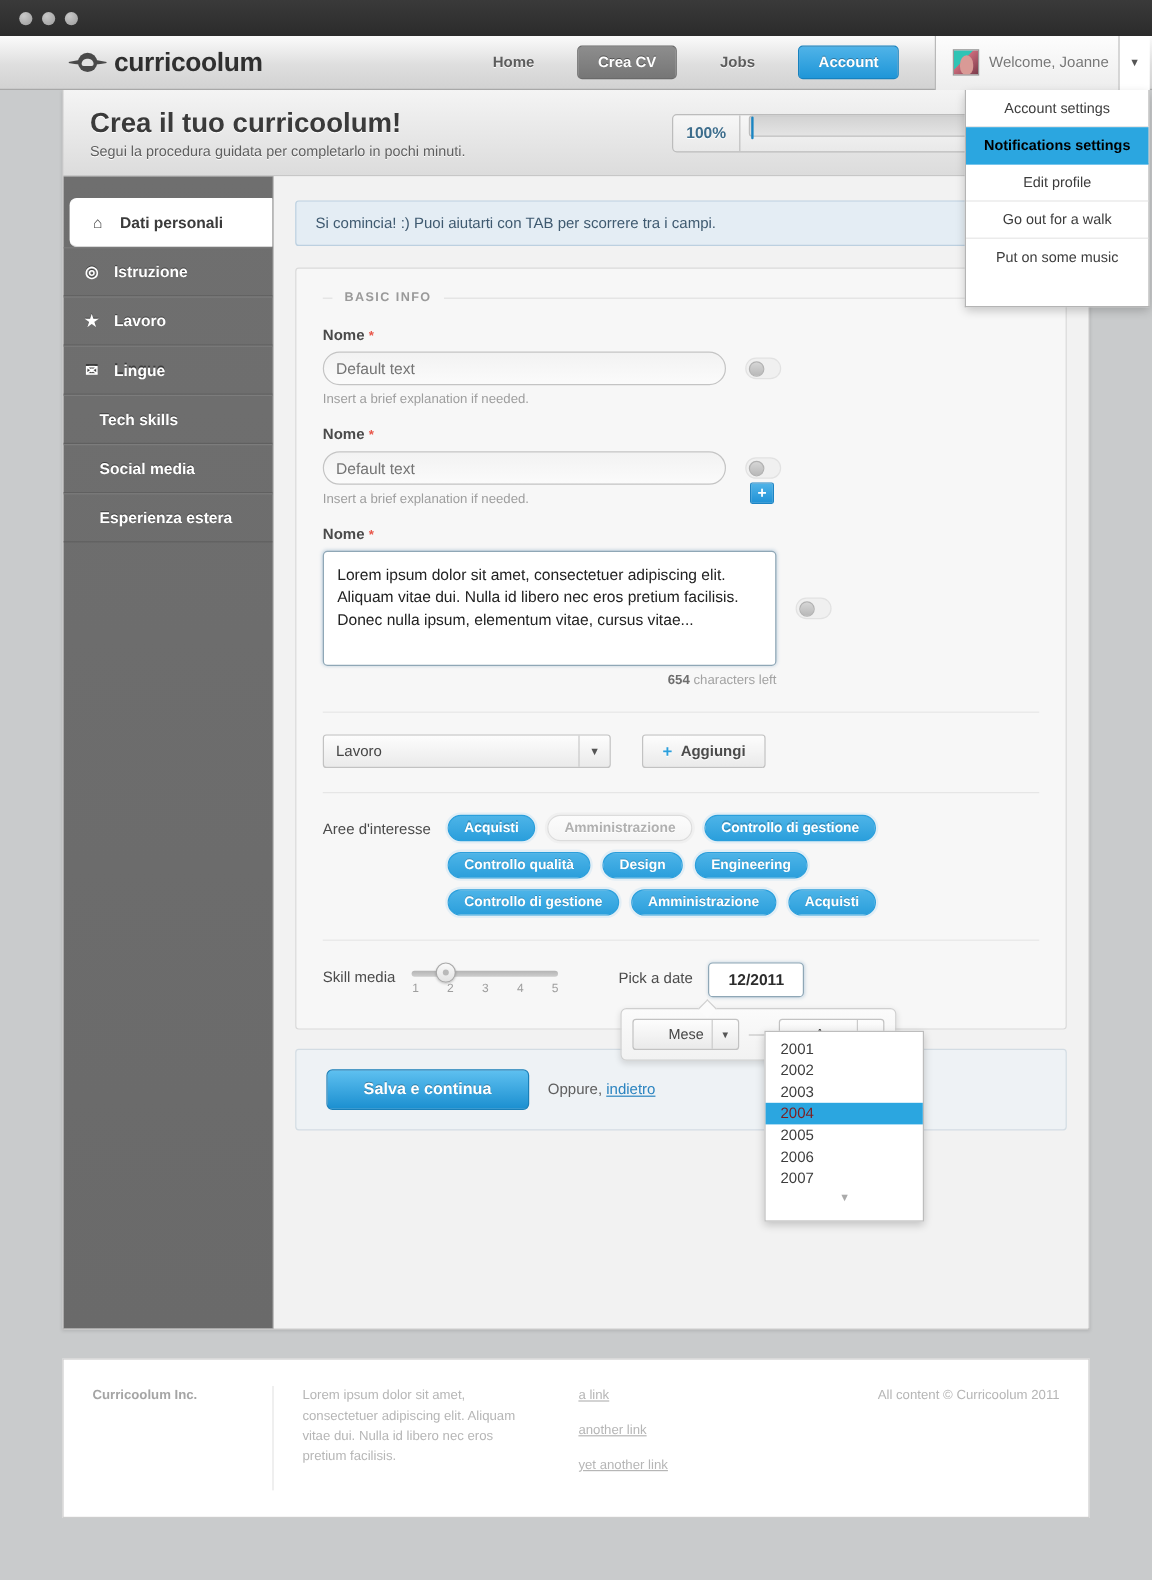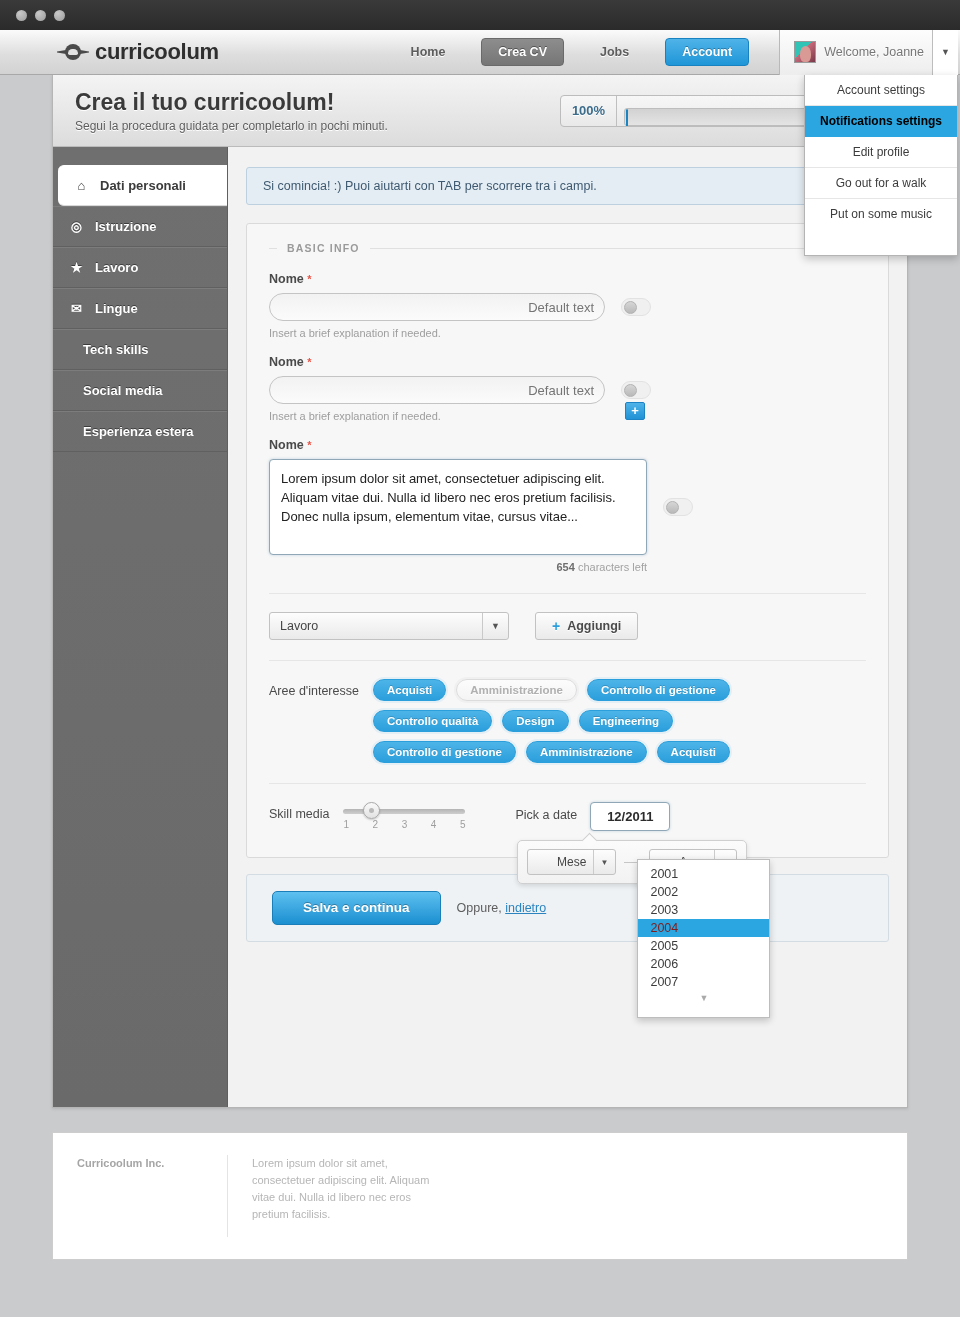--- a/index.html
+++ b/index.html
@@ -66,21 +66,21 @@
   .dd-item:last-child { border-bottom: none; }
 
   
   .page { padding: 0 52px; }
   .card { background: #fff; border: 1px solid #b5b5b5; border-top: none;
     box-shadow: 0 1px 3px rgba(0,0,0,.12); }
   .card-header { height: 72px; background: linear-gradient(#f4f4f4,#dcdcdc);
     border-bottom: 1px solid #bbb; display: flex; align-items: center; padding: 0 22px; }
   .ch-title { font-size: 23px; font-weight: bold; color: #3a3a3a; text-shadow: 0 1px 0 #fff; }
   .ch-sub { font-size: 12px; color: #5e5e5e; margin-top: 3px; text-shadow: 0 1px 0 #fff; }
-  .progress-wrap { margin-left: auto; display: flex; align-items: flex-end;
+  .progress-wrap { margin-left: auto; display: flex; align-items: flex-start;
     border: 1px solid #bcbcbc; border-radius: 4px; background: linear-gradient(#f7f7f7,#e9e9e9);
     height: 32px; width: 325px; overflow: hidden; }
   .pct { width: 56px; text-align: center; font-size: 13px; font-weight: bold; color: #3d6d8c;
     text-shadow: 0 1px 0 #fff; border-right: 1px solid #bfbfbf; line-height: 30px; }
   .bar-track { flex: 1; height: 18px; margin: 0 7px; border-radius: 3px;
     background: linear-gradient(#d2d2d2,#e4e4e4); border: 1px solid #bdbdbd; padding: 1px; }
   .bar-fill { height: 100%; border-radius: 2px;
     background: linear-gradient(#5dbdee,#1f95d6); border: 1px solid #1b85c2; }
 
   .body-row { display: flex; min-height: 960px; }
@@ -109,21 +109,21 @@
     display: flex; align-items: center; gap: 10px; margin-bottom: 18px; }
   .legend::after { content: ""; flex: 1; height: 1px; background: #e0e0e0; }
   .legend::before { content: ""; width: 8px; height: 1px; background: #e0e0e0; }
 
   .field { margin-bottom: 16px; }
   .flabel { font-size: 12.5px; font-weight: bold; color: #4a4a4a; margin-bottom: 7px; }
   .req { color: #e8564a; font-size: 11px; }
   .input-row { display: flex; align-items: center; gap: 16px; position: relative; }
   .txt-input { width: 336px; height: 28px; border: 1px solid #c4c4c4; border-radius: 14px;
     background: linear-gradient(#f2f2f2,#fbfbfb); padding: 0 10px; font-size: 13px;
-    color: #a9a9a9; font-family: "Liberation Sans", sans-serif; text-align: right; }
+    color: #a9a9a9; font-family: "Liberation Sans", sans-serif; }
   .toggle { width: 30px; height: 18px; border-radius: 9px; border: 1px solid #e2e2e2;
     background: #f0f0f0; display: flex; align-items: center; padding-left: 2px; }
   .toggle .knob { width: 13px; height: 13px; border-radius: 50%;
     background: linear-gradient(#d6d6d6,#b9b9b9); border: 1px solid #b2b2b2; }
   .fhint { font-size: 11px; color: #9e9e9e; margin-top: 6px; }
   .plus-btn { position: absolute; left: 356px; top: 26px; width: 20px; height: 18px;
     background: linear-gradient(#4fb3e8,#2092d6); border: 1px solid #1c84c4; border-radius: 2px;
     color: #fff; font-size: 13px; line-height: 16px; text-align: center; font-weight: bold; }
 
   .ta { width: 378px; height: 96px; border: 1px solid #8fa7b6; border-radius: 4px;
@@ -439,13 +439,19 @@
           </span>
         </div>
       </div>
     </div>
   </div>
 </div>
 
 <div class="footer">
   <div class="f-col first">Curricoolum Inc.</div>
   <div class="f-col" style="width:230px;">Lorem ipsum dolor sit amet, consectetuer adipiscing elit. Aliquam vitae dui. Nulla id libero nec eros pretium facilisis.</div>
+  <div class="f-col links">
+    <a href="#">a link</a>
+    <a href="#">another link</a>
+    <a href="#">yet another link</a>
+  </div>
+  <div class="f-col copy">All content © Curricoolum 2011</div>
 </div>
 
 </body></html>

